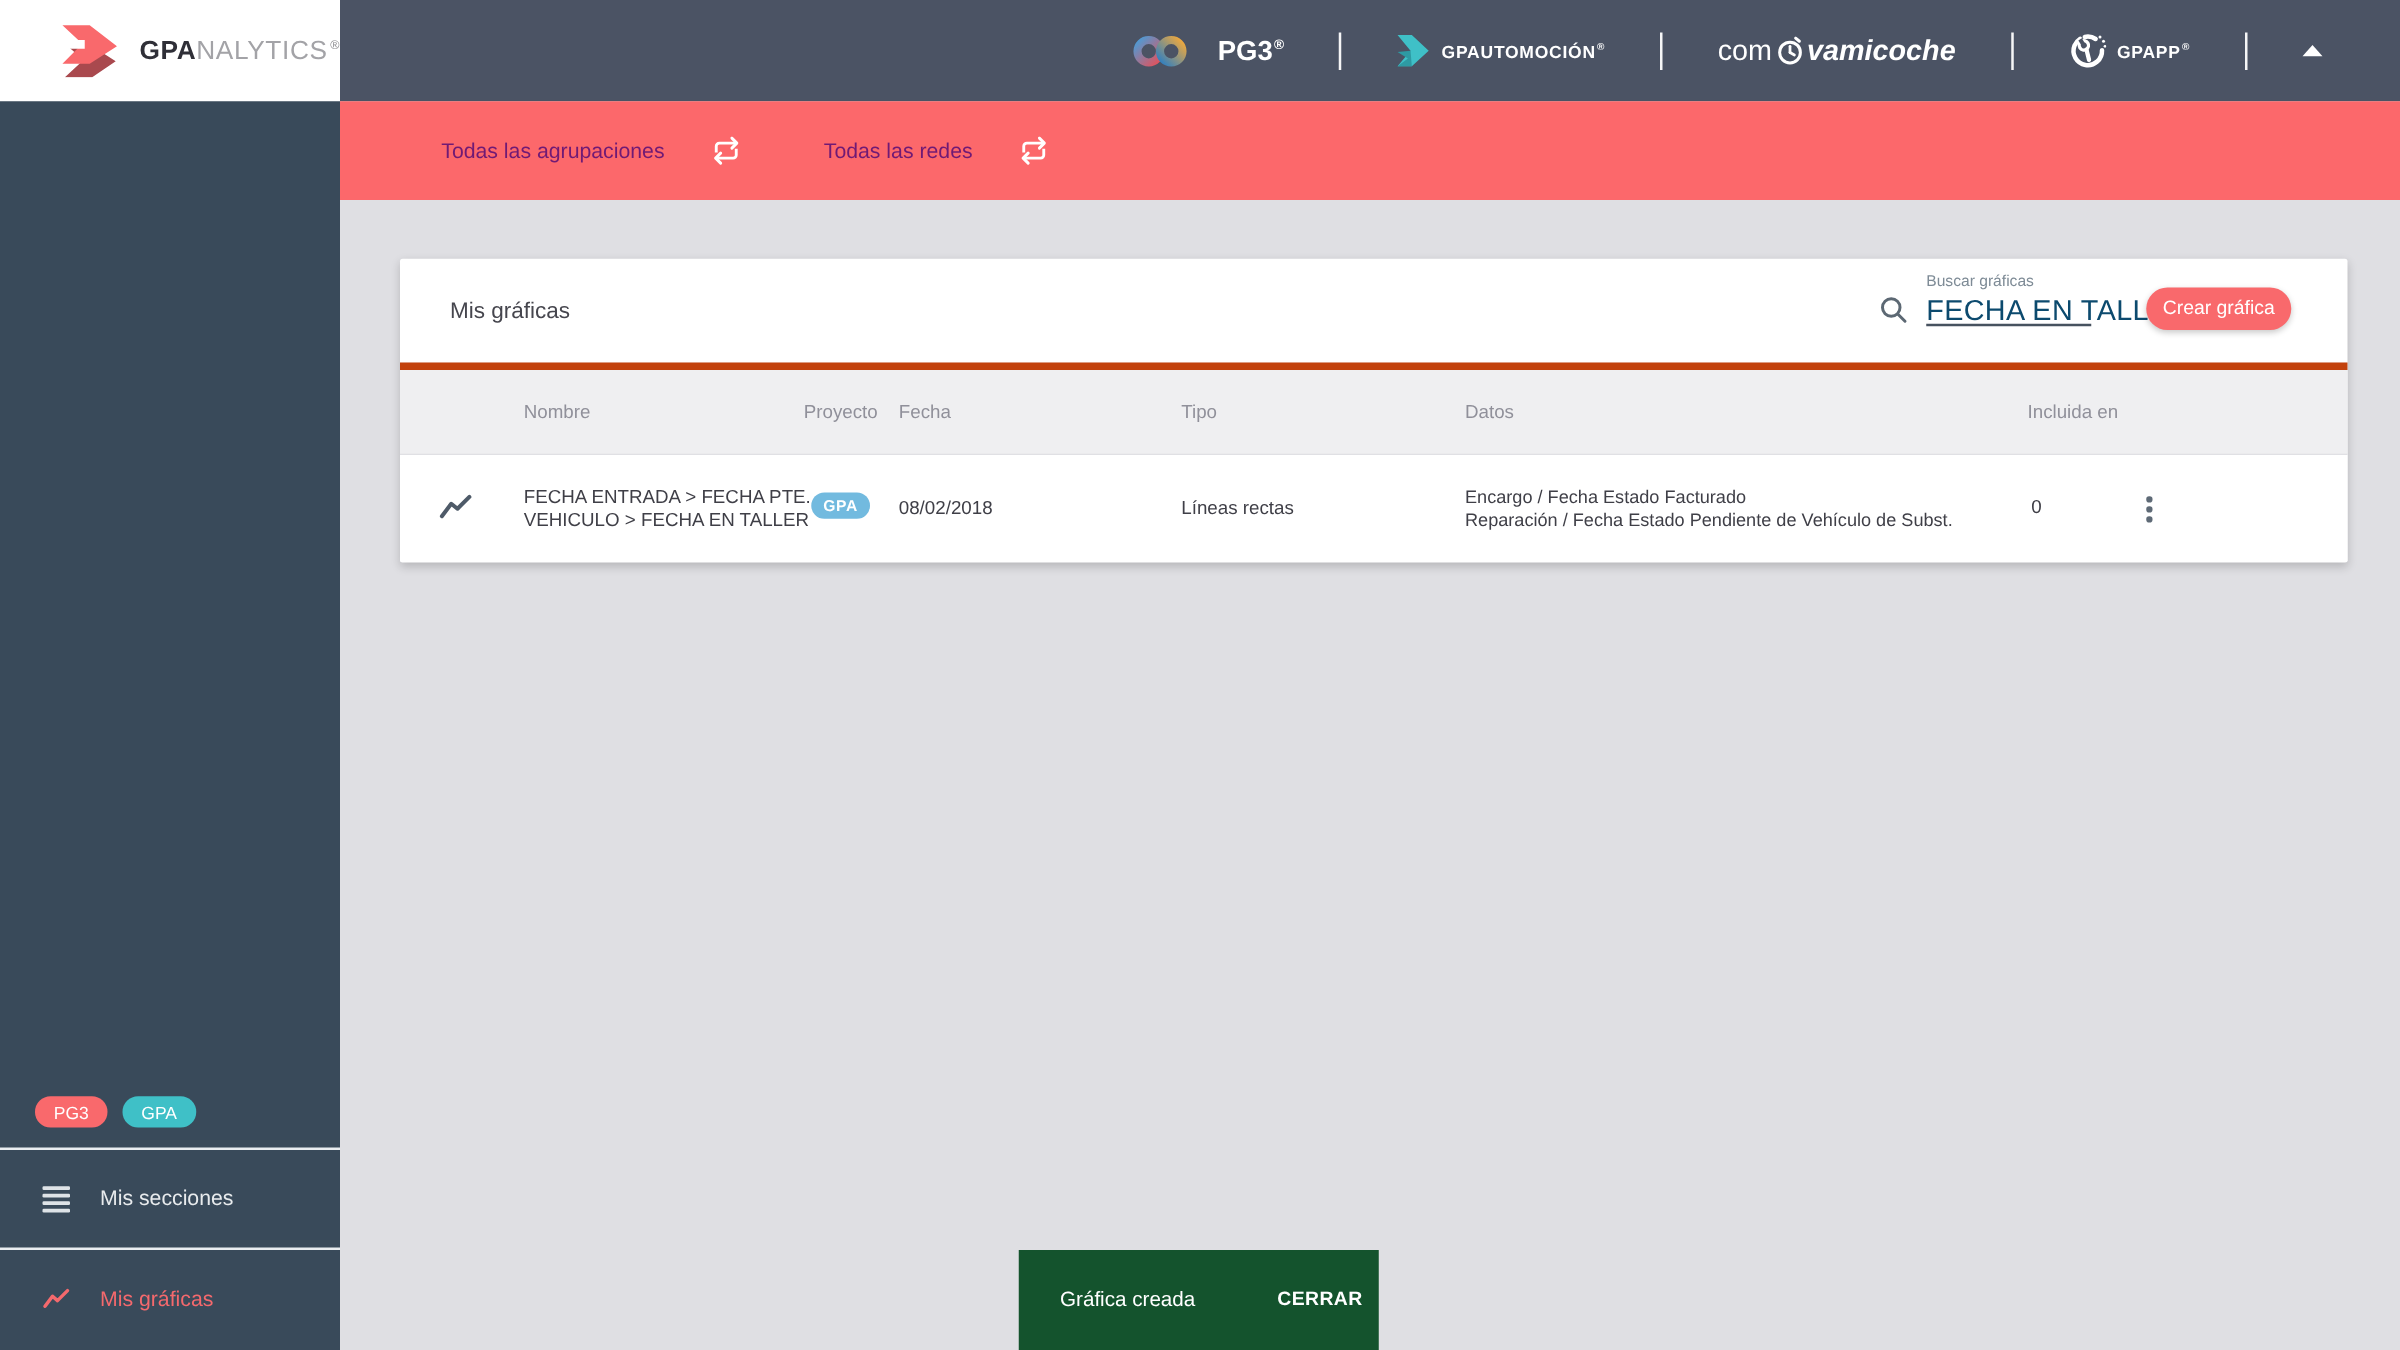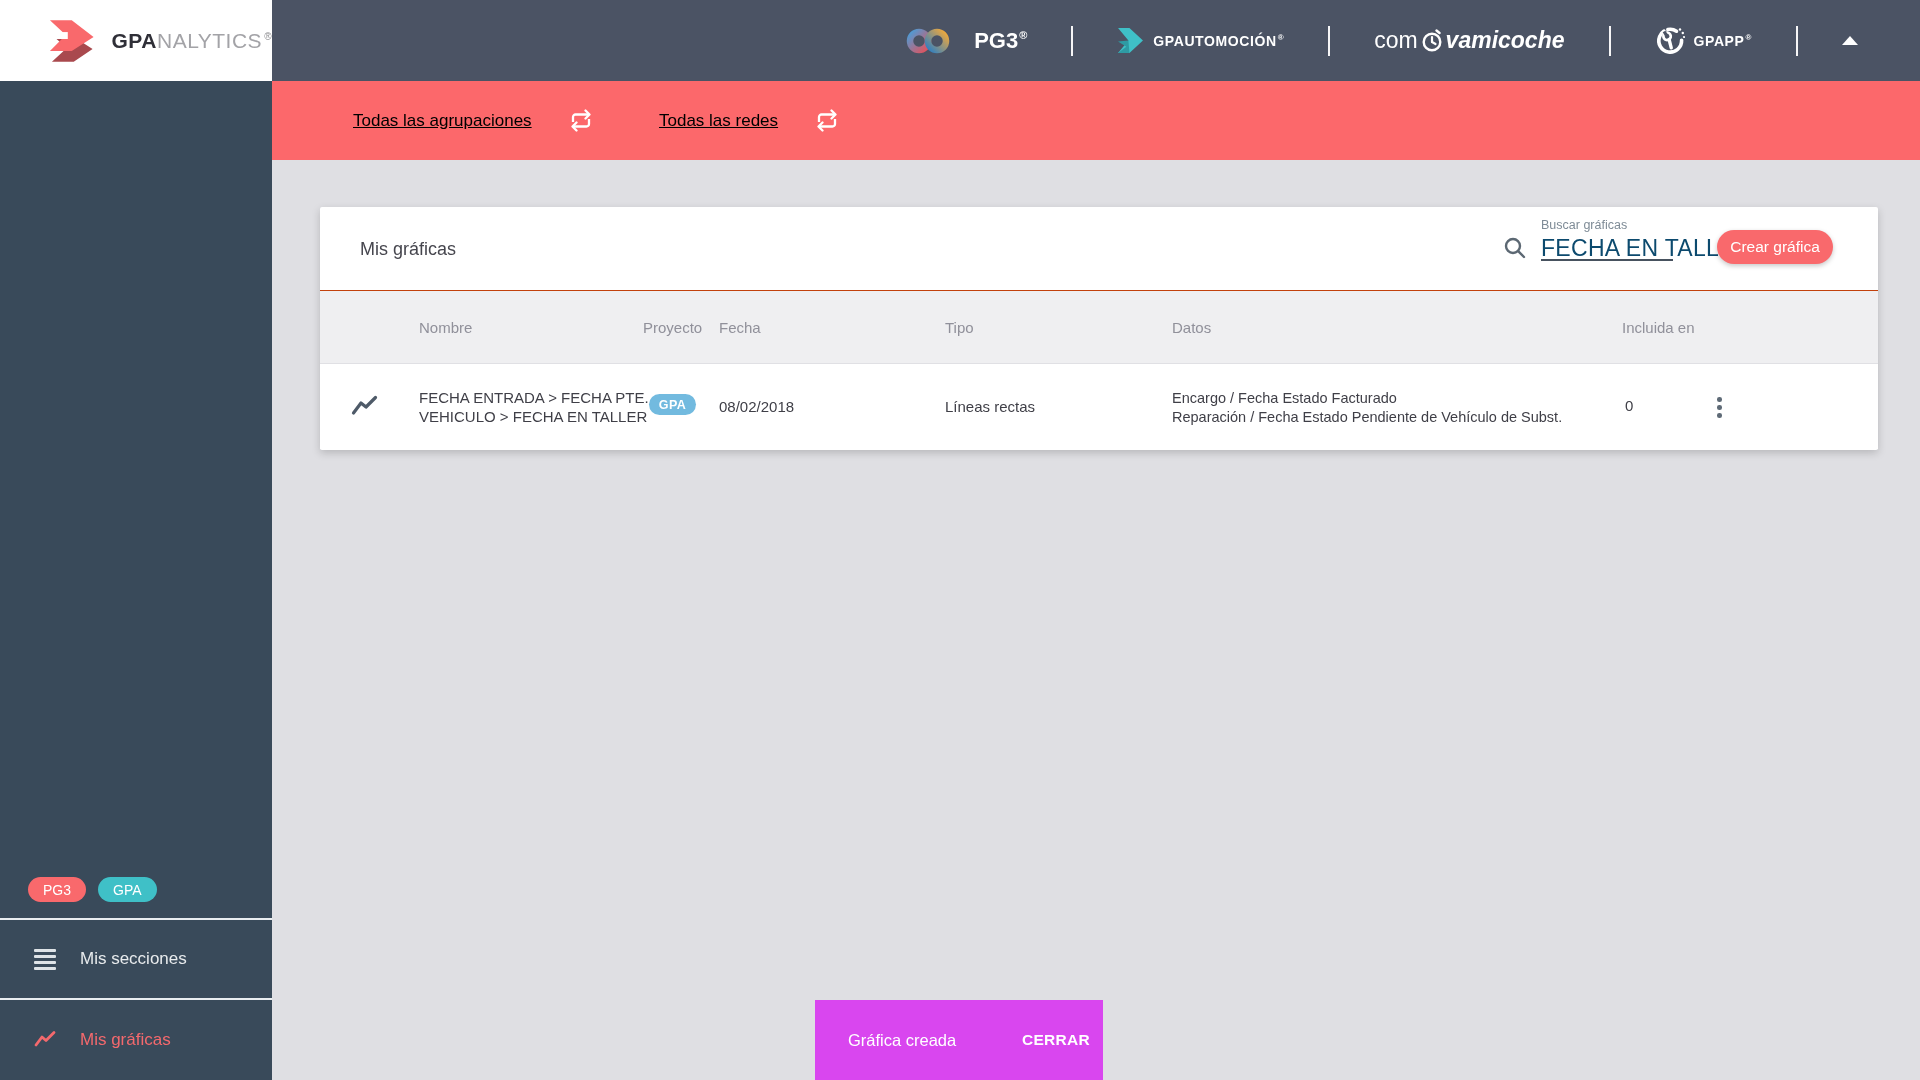--- a/index.html
+++ b/index.html
@@ -44,21 +44,21 @@
   .comprova-com { font-size:23px; }
   .comprova-rest { font-size:23px; font-weight:bold; font-style:italic; }
   .comprova-clock { margin:0 3px; display:flex; }
   .gpapp-text { font-size:14px; font-weight:bold; margin-left:9px; letter-spacing:.6px; }
   .collapse-tri { width:0; height:0; border-left:8px solid transparent; border-right:8px solid transparent;
                   border-bottom:9px solid #FFF; cursor:pointer; }
 
   
   .filterbar { position:absolute; left:272px; top:81px; width:1648px; height:79px; background:#FC686B; z-index:2; }
   .fb-item { position:absolute; top:0; height:79px; display:flex; align-items:center; gap:36px;
-             color:#000000; font-size:17px; cursor:pointer;text-decoration:underline; }
+             color:#701a75; font-size:17px; cursor:pointer; }
   .fb-item.groupings { left:81px; }
   .fb-item.networks { left:387px; }
   .user-pill { position:absolute; right:63px; top:23px; width:390px; height:33px; background:#F25F63;
                border-radius:17px; display:flex; align-items:center; padding:0 10px 0 17px; }
   .user-name { font-size:15.5px; color:rgba(255,255,255,.93); flex:1; }
   .logout-label { font-size:19px; color:#FFF; margin-right:14px; cursor:pointer; }
   .logout-x { width:19px; height:19px; border-radius:50%; background:#FB8487; color:#FFECEC;
               display:flex; align-items:center; justify-content:center; font-size:11px; cursor:pointer; }
 
   
@@ -72,41 +72,41 @@
   .search-value { position:absolute; left:1221px; top:28px; font-size:23px; color:#0c4a6e;
                   letter-spacing:.3px; white-space:nowrap; }
   .caret { display:inline-block; width:2px; height:20px; background:#2F3A46; margin-left:1px;
            vertical-align:text-bottom; }
   .search-underline { position:absolute; left:1221px; top:52px; width:132px; height:2px; background:#47525F; }
   .create-btn { position:absolute; left:1397px; top:23px; width:116px; height:34px; border-radius:17px;
                 background:#F9696C; color:#FFF; font-size:15.5px; border:none; cursor:pointer;
                 display:flex; align-items:center; justify-content:center; box-shadow:0 2px 5px rgba(0,0,0,.22); }
 
   .table-head { position:relative; height:74px; background:#EFEFF1;
-                border-top:1px solid #c2410c; border-bottom:1px solid #E0E0E4; }
+                border-top:6px solid #c2410c; border-bottom:1px solid #E0E0E4; }
   .th { position:absolute; top:50%; transform:translateY(-50%); font-size:15px; color:#90909A; }
   .th.c1 { left:99px; } .th.c2 { left:323px; } .th.c3 { left:399px; }
   .th.c4 { left:625px; } .th.c5 { left:852px; } .th.c6 { left:1302px; }
 
   .table-row { position:relative; height:85px; background:#FFF; }
   .row-chart-icon { position:absolute; left:31px; top:30px; }
   .cell-name { position:absolute; left:99px; top:24px; font-size:15px; color:#3F3F47; line-height:19px; }
   .badge-proj { position:absolute; left:329px; top:30px; width:47px; height:21px; border-radius:11px;
                 background:#72BADF; color:#FFF; font-size:12.5px; font-weight:bold; letter-spacing:.5px;
                 display:flex; align-items:center; justify-content:center; }
   .cell-date { position:absolute; left:399px; top:34px; font-size:15px; color:#3F3F47; }
   .cell-type { position:absolute; left:625px; top:34px; font-size:15px; color:#3F3F47; }
   .cell-data { position:absolute; left:852px; top:25px; font-size:14.5px; color:#3F3F47; line-height:19px; }
   .cell-included { position:absolute; left:1305px; top:33px; font-size:15px; color:#3F3F47; }
   .kebab { position:absolute; left:1393px; top:29px; display:flex; flex-direction:column; gap:3.5px;
            padding:4px; cursor:pointer; }
   .kebab .dot { width:4.5px; height:4.5px; border-radius:50%; background:#5E6A76; }
 
   
-  .toast { position:absolute; left:815px; top:1000px; width:288px; height:80px; background:#d946ef;
+  .toast { position:absolute; left:815px; top:1000px; width:288px; height:80px; background:#14532d;
            display:flex; align-items:center; z-index:4; }
   .toast-msg { margin-left:33px; font-size:16.5px; color:#FFF; }
   .toast-action { margin-left:auto; margin-right:13px; font-size:15.5px; font-weight:bold; color:#FFF;
                   letter-spacing:.3px; cursor:pointer; }
 </style>
 </head>
 <body>
 
 <div class="sidebar">
   <div class="logo-box">

